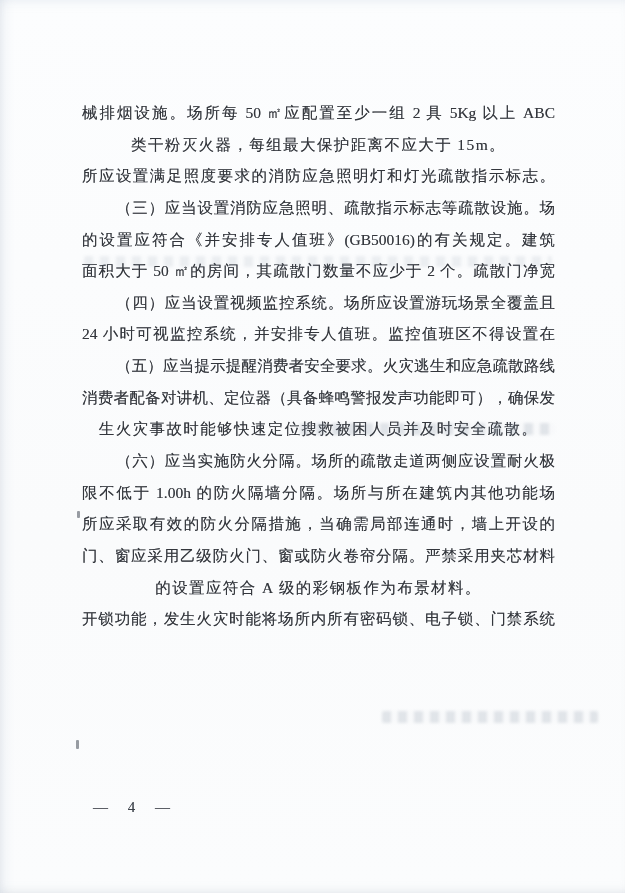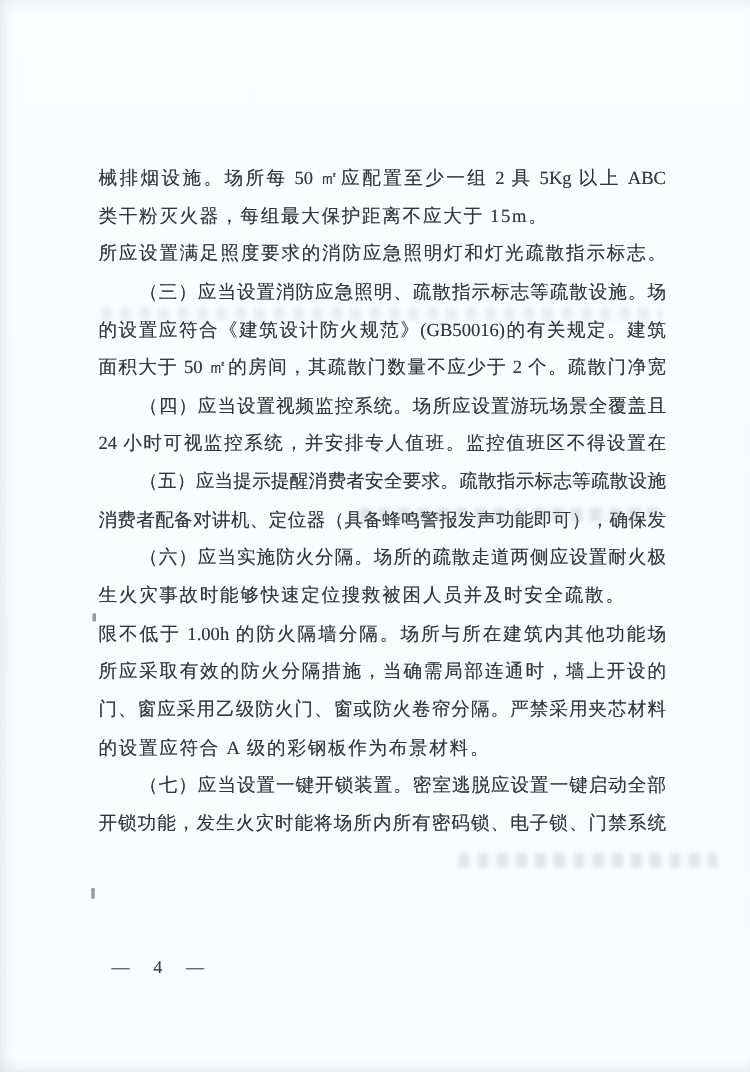--- a/index.html
+++ b/index.html
@@ -17,29 +17,28 @@
       inset 10px 0 14px -10px rgba(150,165,190,.30),
       inset 0 10px 14px -10px rgba(150,165,190,.18),
       inset 0 -8px 12px -8px rgba(140,150,165,.22);
   }
   .body-text {
     position: absolute;
     left: 82px; top: 97px; width: 473px;
     font-size: 15.5px;
     color: #33363c;
     text-shadow: 0 0 0.5px rgba(55,58,66,.55);
-    margin-top: 36px;
   }
   .line {
     height: 31.65px;
     line-height: 31.65px;
     white-space: nowrap;
     overflow: visible;
   }
-  .line:not(.fill) { letter-spacing: 1.4px; }
+  .line:not(.fill) { letter-spacing: 1.4px; text-align: center; }
   .line.fill {
     white-space: normal;
     overflow: hidden;
     text-align: justify;
     text-align-last: justify;
     -moz-text-align-last: justify;
   }
   .line.indent { text-indent: 34px; }
   .page-number {
     position: absolute;
@@ -69,33 +68,32 @@
 </head>
 <body>
 
 <div class="page">
 
   <div class="body-text">
       <div class="line fill">械排烟设施。场所每 50 ㎡应配置至少一组 2 具 5Kg 以上 ABC</div>
       <div class="line">类干粉灭火器，每组最大保护距离不应大于 15m。</div>
       <div class="line fill">所应设置满足照度要求的消防应急照明灯和灯光疏散指示标志。</div>
       <div class="line indent fill">（三）应当设置消防应急照明、疏散指示标志等疏散设施。场</div>
-      <div class="line fill">的设置应符合《建筑设计防火规范》(GB50016)的有关规定。建筑</div>
+      <div class="line fill">的设置应符合《并安排专人值班》(GB50016)的有关规定。建筑</div>
       <div class="line fill">面积大于 50 ㎡的房间，其疏散门数量不应少于 2 个。疏散门净宽</div>
       <div class="line indent fill">（四）应当设置视频监控系统。场所应设置游玩场景全覆盖且</div>
       <div class="line fill">24 小时可视监控系统，并安排专人值班。监控值班区不得设置在</div>
-      <div class="line indent fill">（五）应当提示提醒消费者安全要求。疏散指示标志等疏散设施</div>
+      <div class="line indent fill">（五）应当提示提醒消费者安全要求。火灾逃生和应急疏散路线</div>
       <div class="line fill">消费者配备对讲机、定位器（具备蜂鸣警报发声功能即可），确保发</div>
+      <div class="line">生火灾事故时能够快速定位搜救被困人员并及时安全疏散。</div>
       <div class="line indent fill">（六）应当实施防火分隔。场所的疏散走道两侧应设置耐火极</div>
-      <div class="line">生火灾事故时能够快速定位搜救被困人员并及时安全疏散。</div>
       <div class="line fill">限不低于 1.00h 的防火隔墙分隔。场所与所在建筑内其他功能场</div>
       <div class="line fill">所应采取有效的防火分隔措施，当确需局部连通时，墙上开设的</div>
       <div class="line fill">门、窗应采用乙级防火门、窗或防火卷帘分隔。严禁采用夹芯材料</div>
       <div class="line">的设置应符合 A 级的彩钢板作为布景材料。</div>
-      <div class="line indent fill">（七）应当设置一键开锁装置。密室逃脱应设置一键启动全部</div>
       <div class="line fill">开锁功能，发生火灾时能将场所内所有密码锁、电子锁、门禁系统</div>
     </div>
 
   <div class="ghost" style="left:84px; top:256px; width:468px; height:11px; opacity:.30;"></div>
   <div class="ghost" style="left:300px; top:423px; width:255px; height:12px; opacity:.50;"></div>
   <div class="ghost" style="left:382px; top:711px; width:216px; height:12px; opacity:.50;"></div>
 
   <div class="speck" style="left:77px; top:511px; width:3px; height:7px;"></div>
   <div class="speck" style="left:76px; top:740px; width:3px; height:9px;"></div>
 

